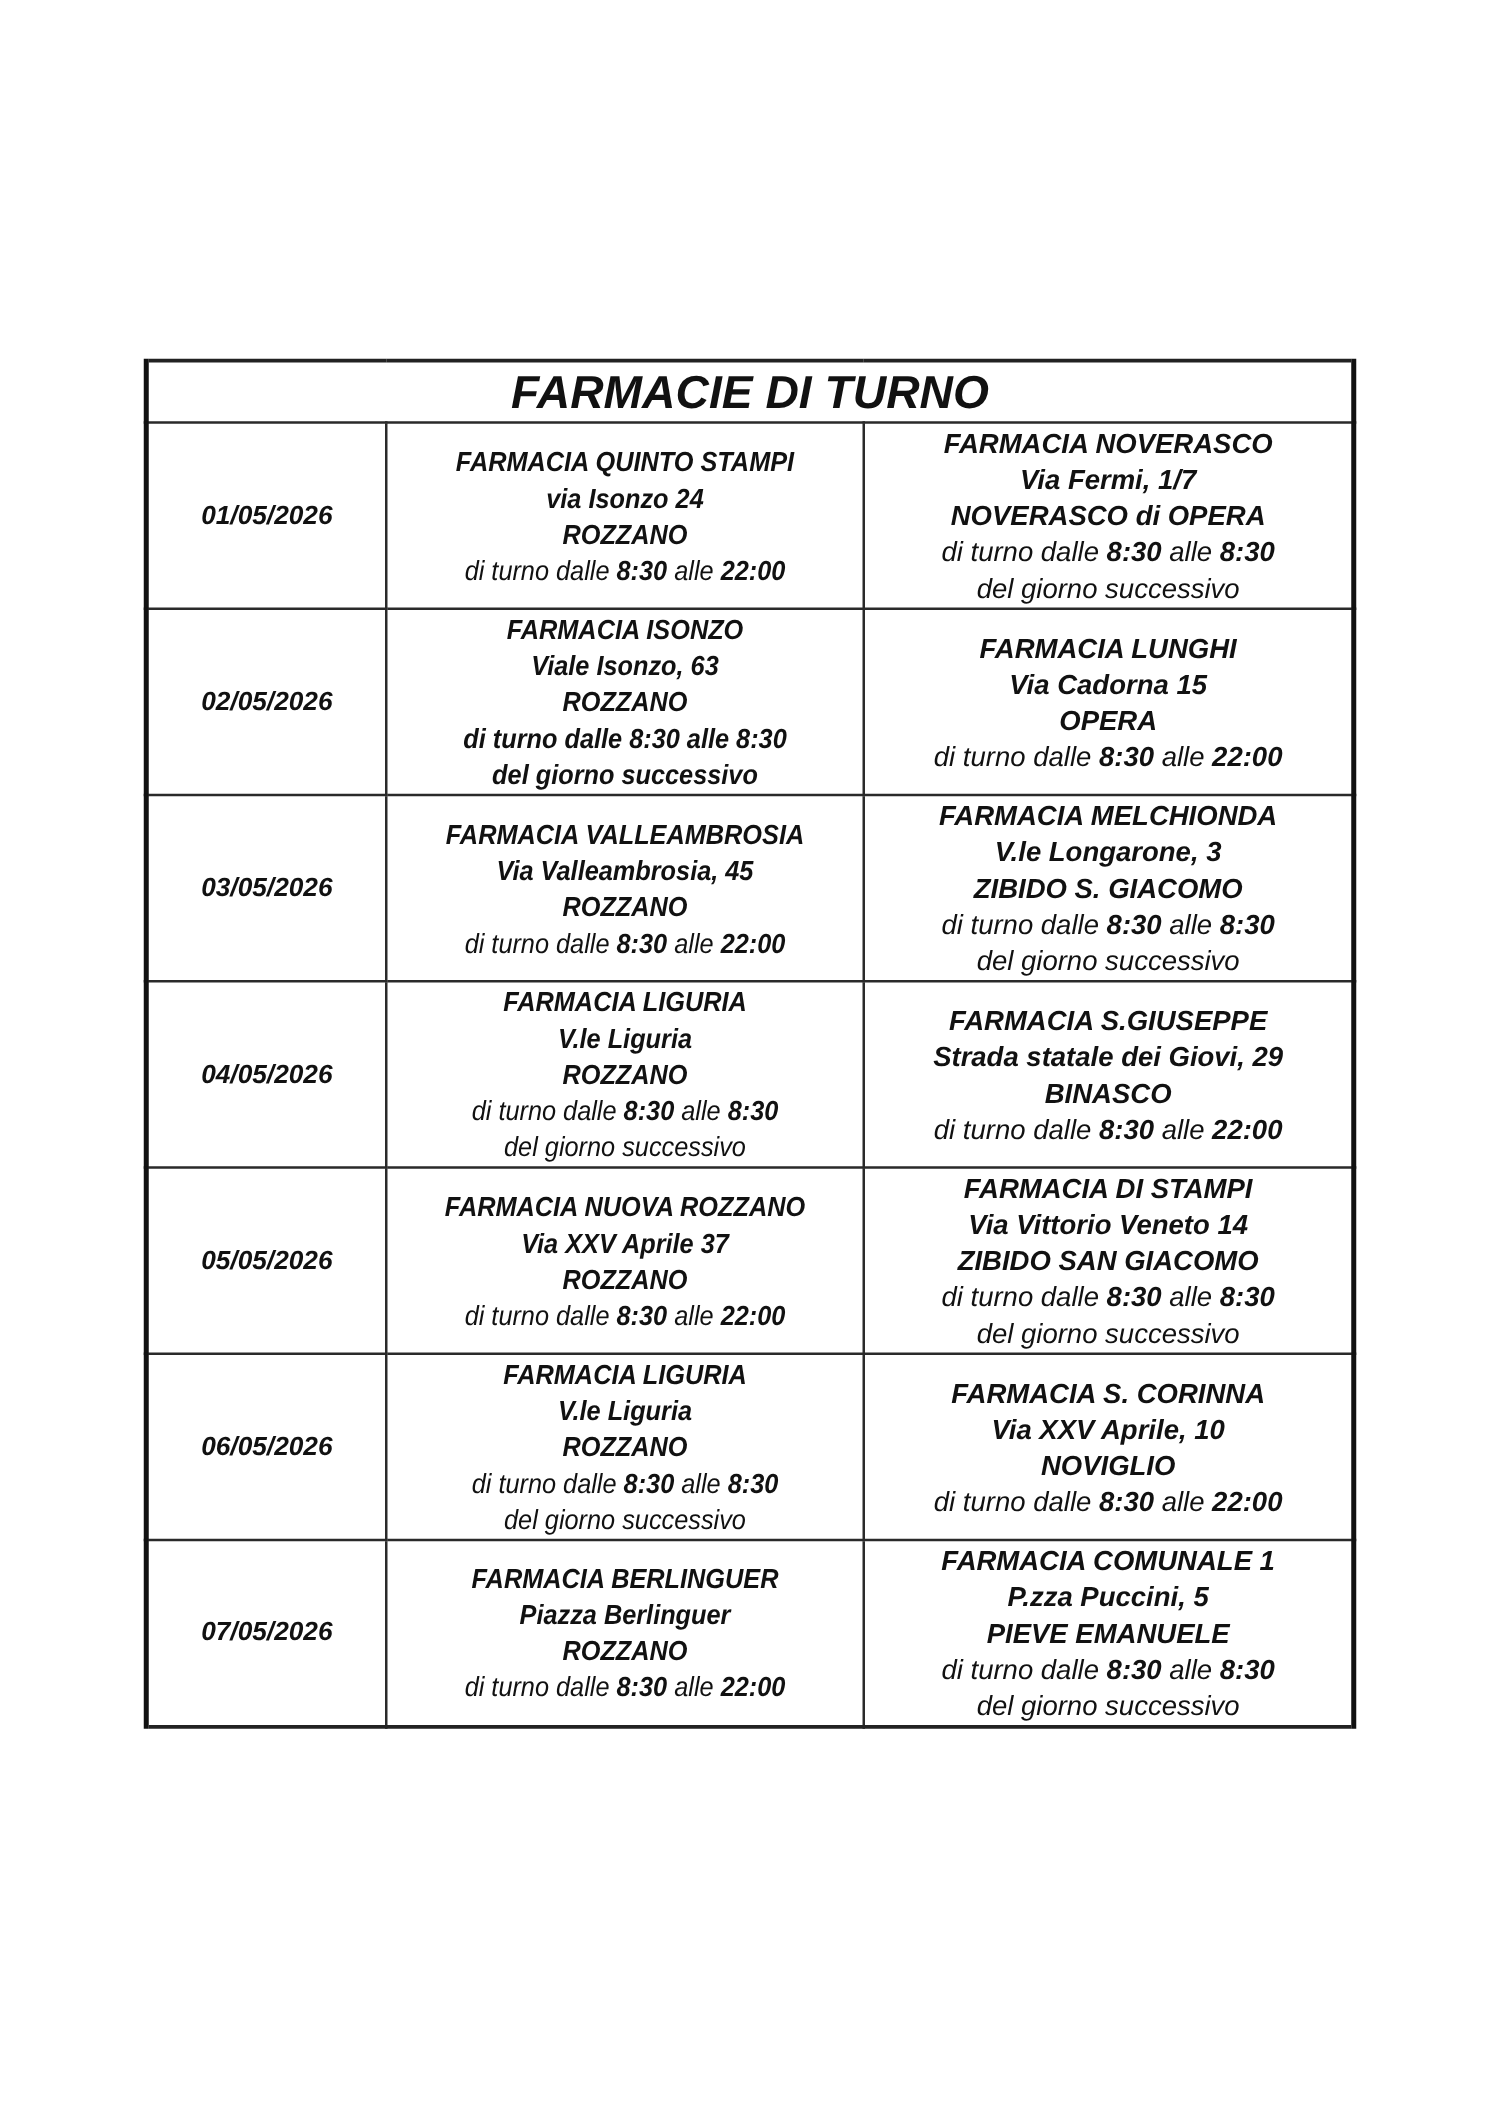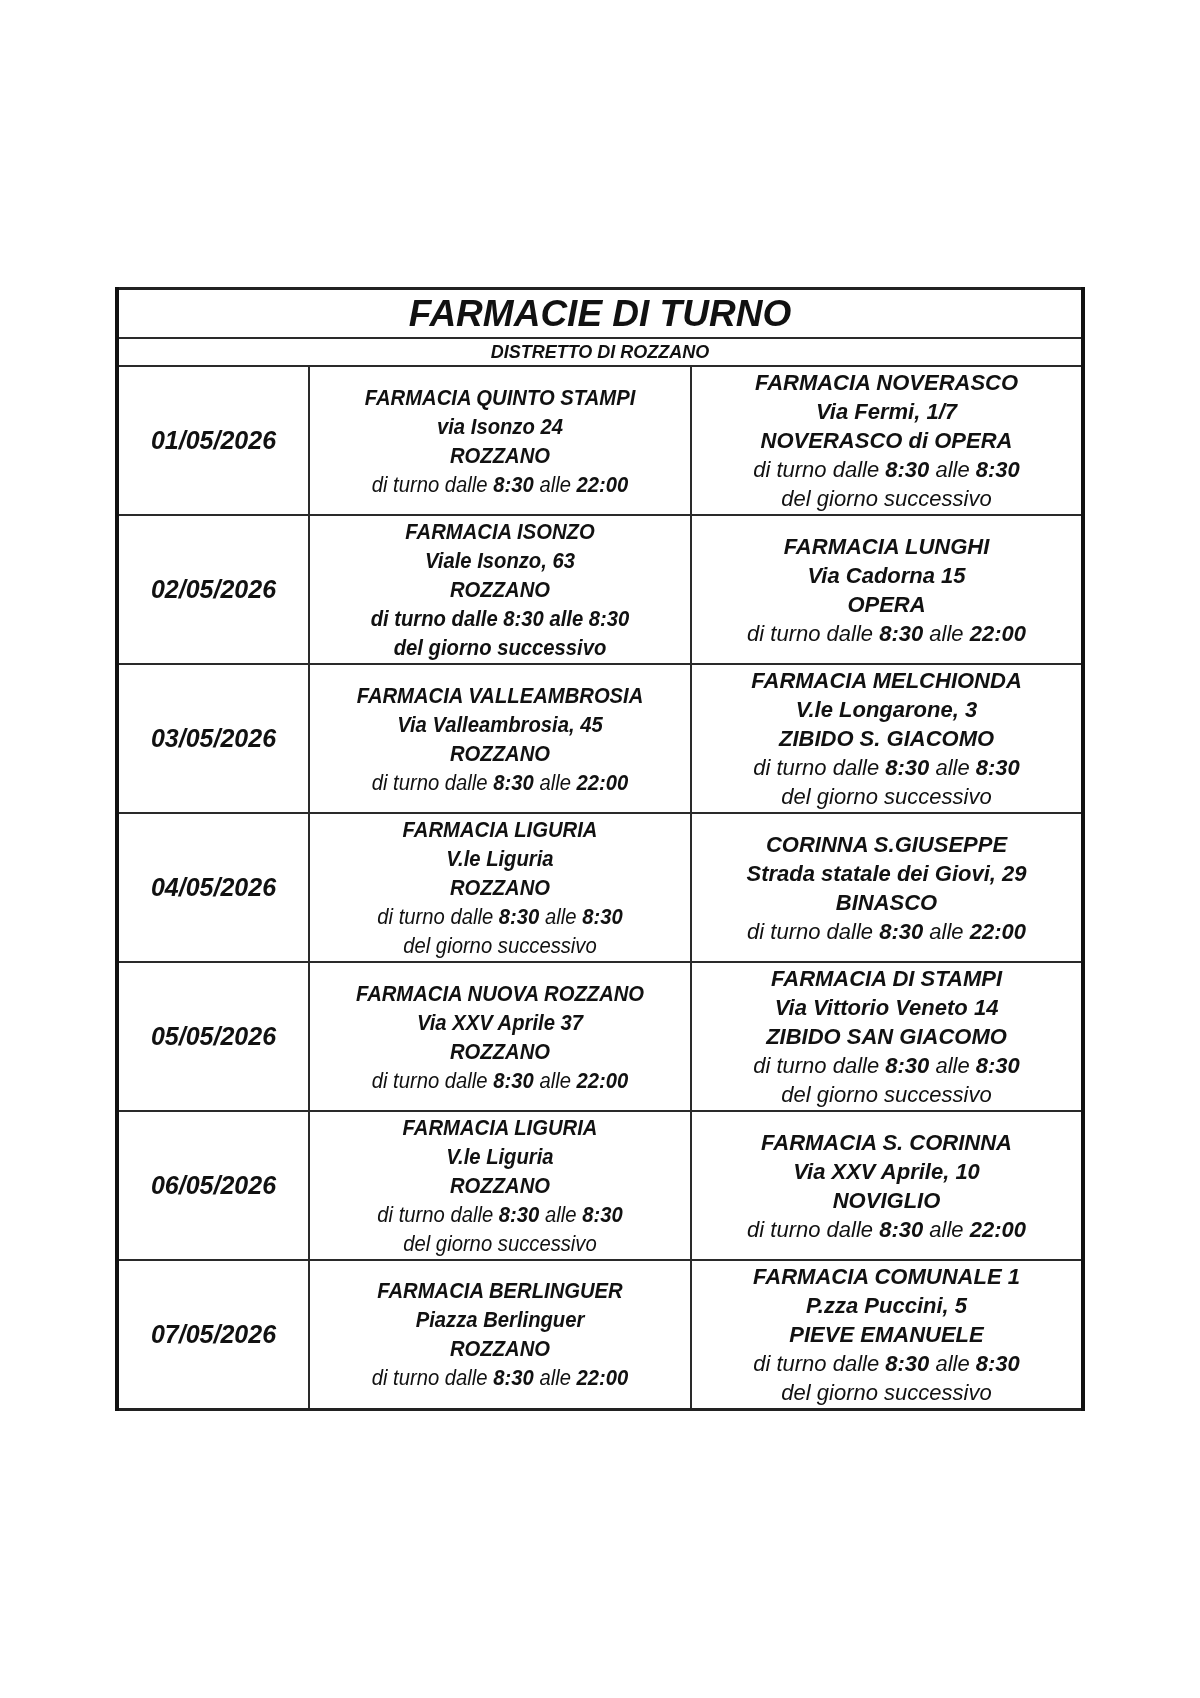--- a/index.html
+++ b/index.html
@@ -4,21 +4,21 @@
   <style>
     html, body { margin: 0; padding: 0; background: #ffffff; }
     body { width: 1200px; height: 1698px; position: relative; overflow: hidden;
            font-family: "Liberation Sans", sans-serif; color: #111111; }
     .sheet { position: absolute; left: 115px; top: 287px; width: 1146px; font-style: italic; }
     table.turni { border-collapse: collapse; width: 966px; table-layout: fixed; }
     table.turni td, table.turni th { border: 2px solid #2a2a2a; padding: 0; text-align: center; vertical-align: middle; }
     table.turni { border-left: 4px solid #111; border-right: 4px solid #111; border-bottom: 3px solid #222; border-top: 3px solid #222; }
     .title-cell { height: 47px; font-size: 37px; font-weight: bold; letter-spacing: 0px; line-height: 47px; }
     .subtitle-cell { height: 26px; font-size: 18px; font-weight: bold; line-height: 26px; }
-    .date-cell { width: 192px; font-size: 25px; font-weight: bold; }
+    .date-cell { width: 192px; font-size: 21px; font-weight: bold; }
     .pharm-left { width: 382px; border-radius: 28px; }
     .pharm-right { width: 388px; }
     tr.day-row { height: 149px; }
     .line { display: block; font-size: 22px; line-height: 29px; white-space: nowrap; }
     .pharm-left .line { font-size: 22px; transform: scaleX(0.92); }
     .b { font-weight: bold; }
     .n { font-weight: normal; }
   </style>
 </head>
 <body>
@@ -26,23 +26,20 @@
 <div class="sheet">
   <table class="turni">
     <colgroup>
       <col style="width:192px">
       <col style="width:382px">
       <col style="width:392px">
     </colgroup>
     <tbody>
         <tr>
       <td colspan="3" class="title-cell">FARMACIE DI TURNO</td>
-    </tr>
-    <tr>
-      <td colspan="3" class="subtitle-cell">DISTRETTO DI ROZZANO</td>
     </tr>
     </tbody>
       <tbody id="rows">
         <tr class="day-row">
     <td class="date-cell">01/05/2026</td>
     <td class="pharm-left">
             <span class="line b">FARMACIA QUINTO STAMPI</span>
             <span class="line b">via Isonzo 24</span>
             <span class="line b">ROZZANO</span>
             <span class="line"><span class="n">di turno dalle </span><span class="b">8:30</span><span class="n"> alle </span><span class="b">22:00</span></span>
@@ -90,21 +87,21 @@
         <tr class="day-row">
     <td class="date-cell">04/05/2026</td>
     <td class="pharm-left">
             <span class="line b">FARMACIA LIGURIA</span>
             <span class="line b">V.le Liguria</span>
             <span class="line b">ROZZANO</span>
             <span class="line"><span class="n">di turno dalle </span><span class="b">8:30</span><span class="n"> alle </span><span class="b">8:30</span></span>
             <span class="line">del giorno successivo</span>
           </td>
     <td class="pharm-right">
-            <span class="line b">CORINNA S.GIUSEPPE</span>
+            <span class="line b">FARMACIA S.GIUSEPPE</span>
             <span class="line b">Strada statale dei Giovi, 29</span>
             <span class="line b">BINASCO</span>
             <span class="line"><span class="n">di turno dalle </span><span class="b">8:30</span><span class="n"> alle </span><span class="b">22:00</span></span>
           </td>
   </tr>
         <tr class="day-row">
     <td class="date-cell">05/05/2026</td>
     <td class="pharm-left">
             <span class="line b">FARMACIA NUOVA ROZZANO</span>
             <span class="line b">Via XXV Aprile 37</span>

